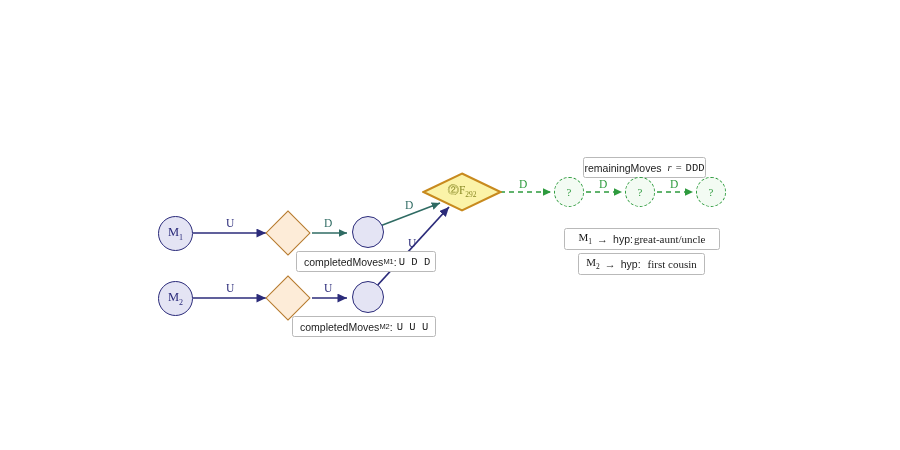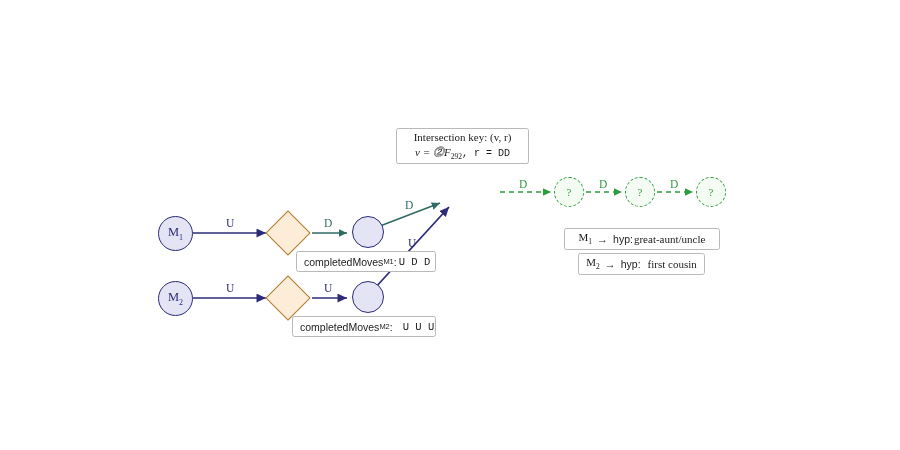--- a/index.html
+++ b/index.html
@@ -181,42 +181,50 @@
   <div class="elabel" style="left:226px; top:282px;">U</div>
 
   <div class="node-diamond" style="left:272px; top:282px; width:32px; height:32px;"></div>
 
   <div class="elabel" style="left:324px; top:282px;">U</div>
 
   <div class="node-circle" style="left:352px; top:281px; width:32px; height:32px;"></div>
 
   <div class="elabel" style="left:408px; top:237px;">U</div>
 
-
-  <div class="box stack serif" style="left:396px; top:128px; width:133px; height:36px; font-size:11px;">
-    <span class="ln">Intersection key:  (v, r)</span>
-    <span class="ln">
-      <span class="ital">v = ⓶F</span><sub>292</sub><span class="mono" style="font-size:10px;">,   r = DD</span>
-    </span>
-  </div>
+  <div class="node-ikey" style="left:422px; top:172px; width:80px; height:40px;">
+    <svg class="dia" viewBox="0 0 80 40" xmlns="http://www.w3.org/2000/svg" preserveAspectRatio="none">
+      <polygon points="40,1.5 78.5,20 40,38.5 1.5,20" fill="#fbf3a8" stroke="#c88a1e" stroke-width="2"></polygon>
+    </svg>
+    <span class="txt">
+      <span>⓶</span><span>F</span><sub>292</sub>
+    </span>
+  </div>
+
 
   <div class="box sans" style="left:296px; top:251px; width:140px; height:21px; font-size:10.5px; justify-content:flex-start;">
     <span>completedMoves</span>
       <sub>M1</sub>
       <span>:</span>
     <span class="mono" style="margin-left:2px; font-size:10.5px;">U D D</span>
   </div>
 
   <div class="box sans" style="left:292px; top:316px; width:144px; height:21px; font-size:10.5px; justify-content:flex-start;">
     <span>completedMoves</span>
       <sub>M2</sub>
       <span>:</span>
-    <span class="mono" style="margin-left:10px; font-size:10.5px;text-align:center;">U U U</span>
-  </div>
-
+    <span class="mono" style="margin-left:4px; font-size:10.5px;text-align:center;">U U U</span>
+  </div>
+
+  <div class="box sans" style="left:583px; top:157px; width:123px; height:21px; font-size:10.5px;">
+    <span>remainingMoves</span>
+    <span class="serif ital" style="margin-left:6px;">r</span>
+    <span class="serif" style="margin:0 4px;">=</span>
+    <span class="mono" style="font-size:10.5px;">DDD</span>
+  </div>
 
   <div class="elabel green" style="left:519px; top:178px;">D</div>
 
   <div class="node-q" style="left:554px; top:177px; width:30px; height:30px;">
     <span>?</span>
   </div>
 
   <div class="elabel green" style="left:599px; top:178px;">D</div>
 
   <div class="node-q" style="left:625px; top:177px; width:30px; height:30px;">

